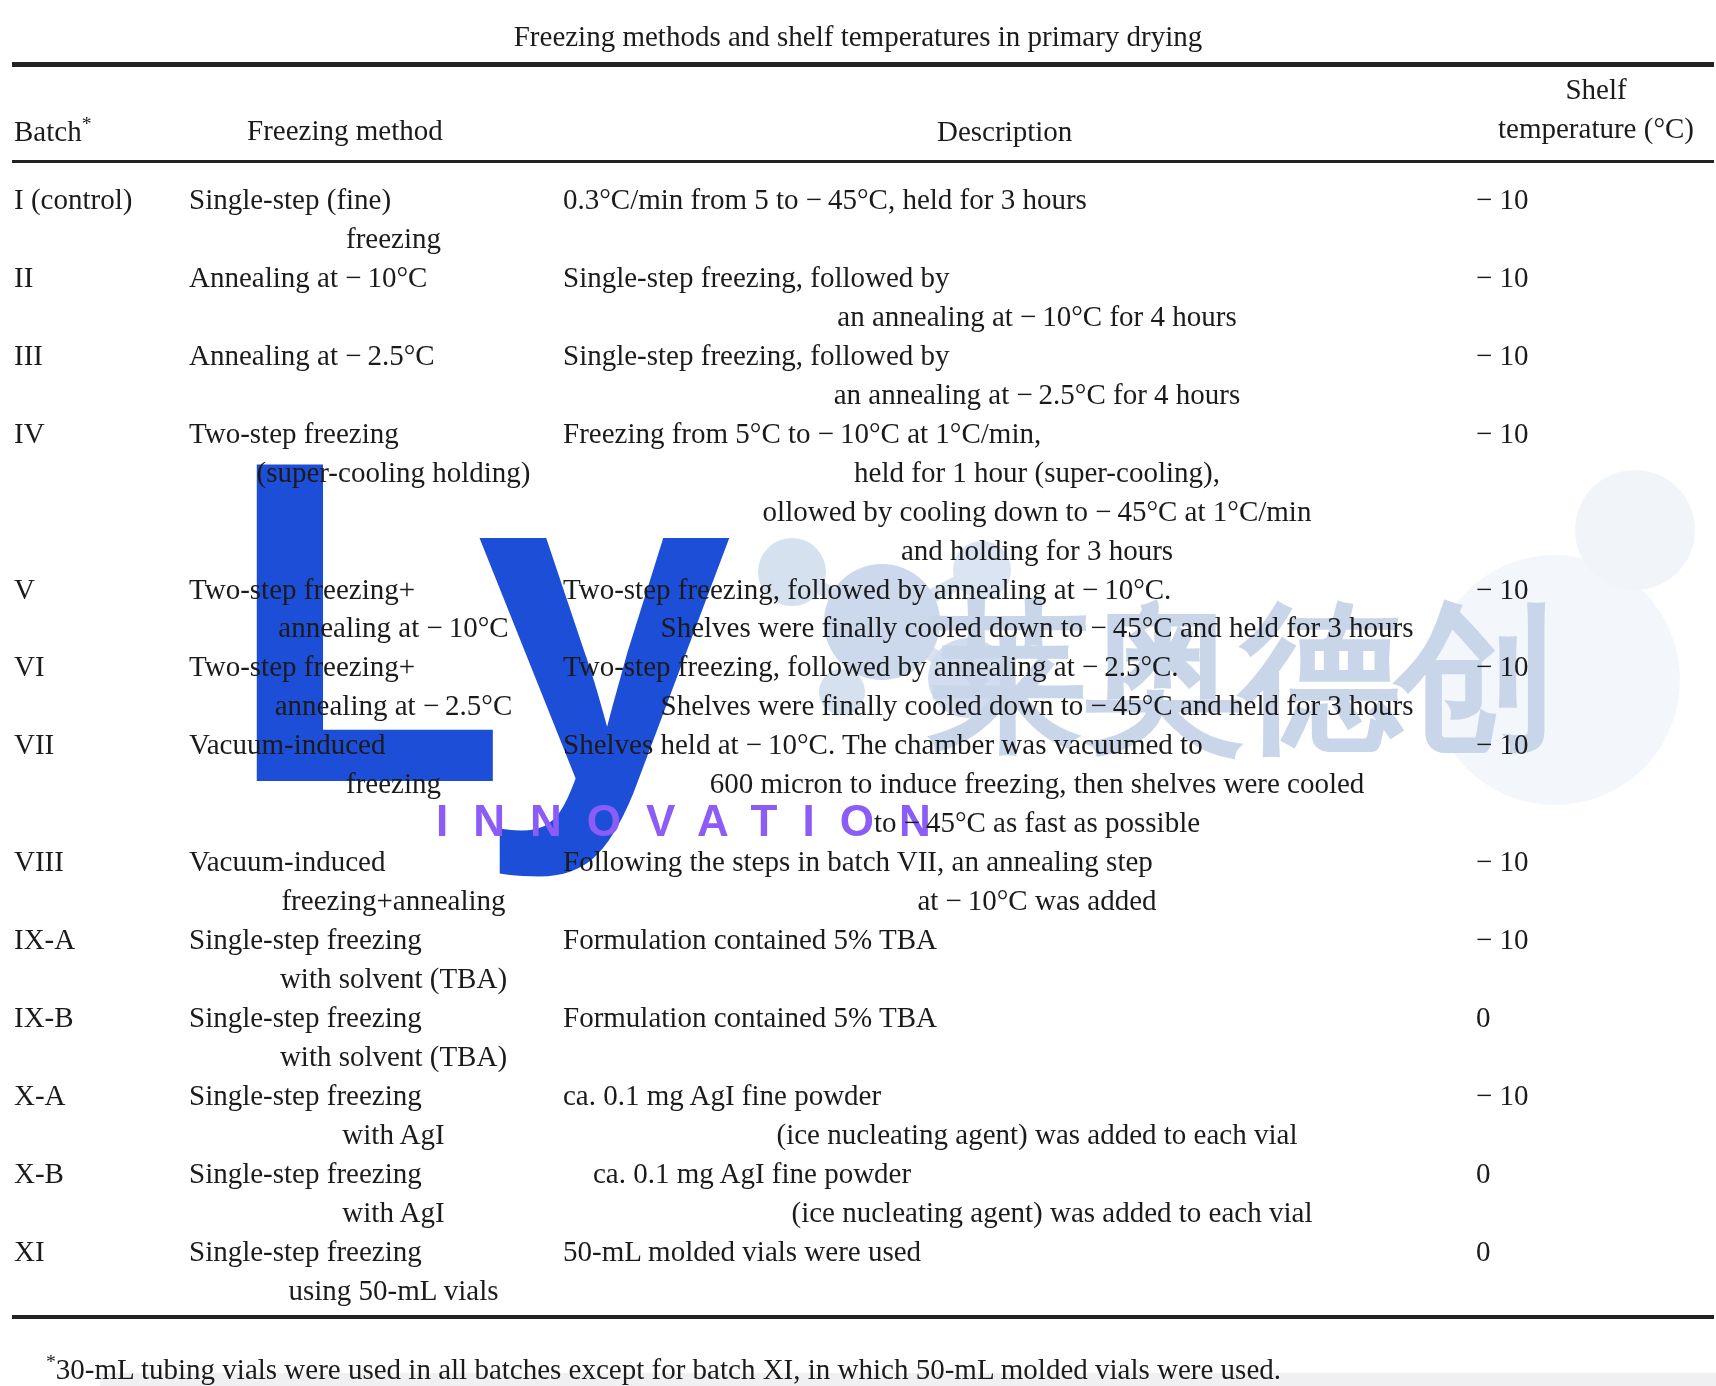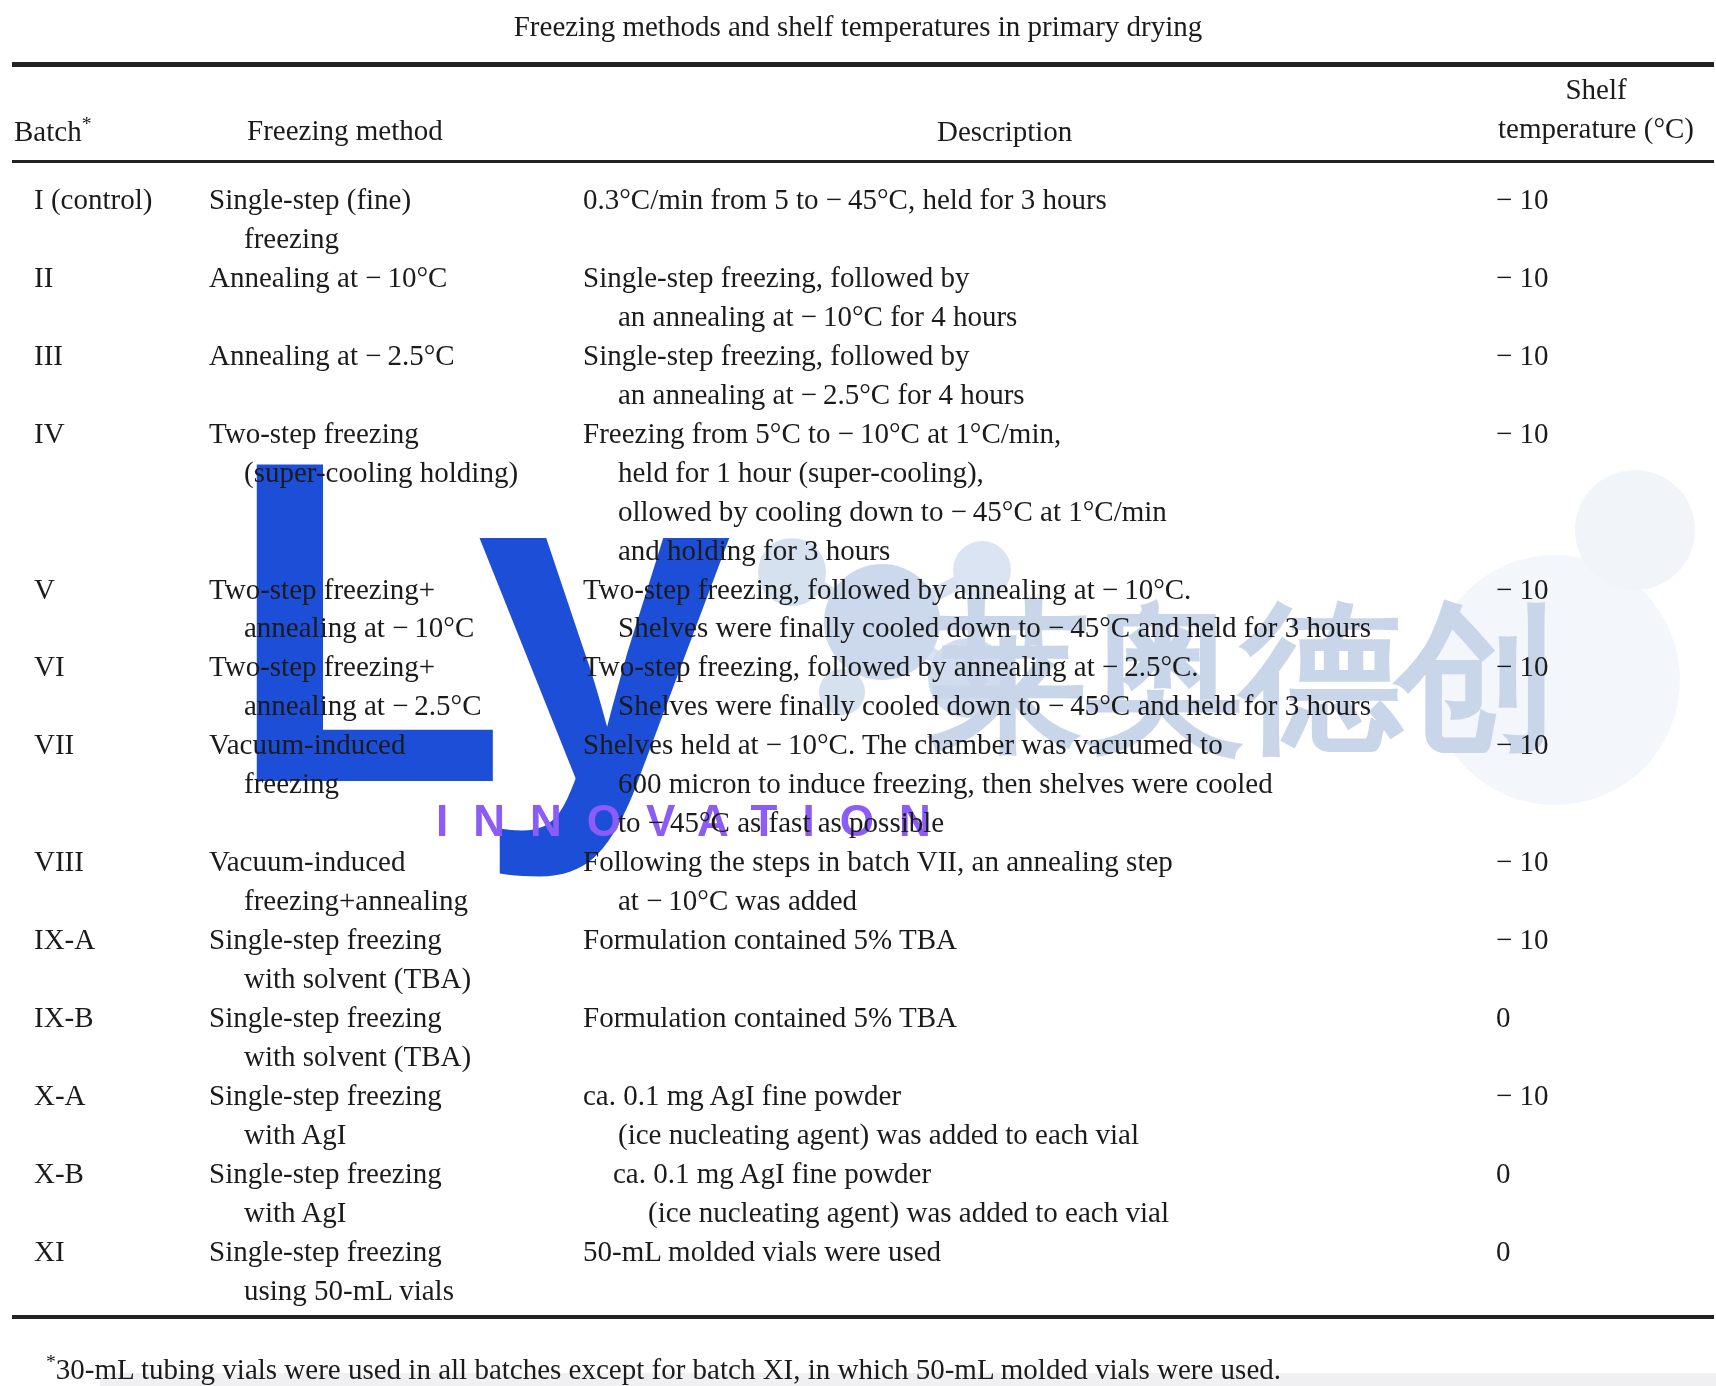--- a/index.html
+++ b/index.html
@@ -13,36 +13,36 @@
   }
   
   .wm{position:absolute;z-index:0;pointer-events:none;font-family:"Liberation Sans",sans-serif;}
   .wm-ly{left:226px;top:392px;font-size:460px;line-height:1;font-weight:bold;color:#1d4ed8;letter-spacing:-14px;}
   .wm-cn{left:928px;top:596px;font-size:162px;line-height:1;font-weight:bold;color:#c9d6ea;letter-spacing:-6px;}
   .wm-innov{left:436px;top:799px;font-size:44px;line-height:1;font-weight:bold;color:#8b5cf6;letter-spacing:25px;}
   .wm-bubble{border-radius:50%;}
   
   .content{position:absolute;inset:0;z-index:2;}
   .table-no{position:absolute;top:-31px;left:0;right:0;text-align:center;font-size:29px;line-height:36px;}
-  .caption{position:absolute;top:10px;left:0;right:0;text-align:center;font-size:29px;}
+  .caption{position:absolute;top:20px;left:0;right:0;text-align:center;font-size:29px;}
   .rule{position:absolute;left:12px;width:1702px;background:#222222;}
   .rule-top{top:62px;height:5px;}
   .rule-head{top:160px;height:3px;}
   .rule-bottom{top:1315px;height:4px;}
   .hdr{position:absolute;font-size:29px;line-height:39px;}
   .h-batch{left:14px;top:112px;}
   .h-method{left:247px;top:111px;}
   .h-desc{left:937px;top:112px;}
   .h-shelf{top:70px;width:232px;right:4px;text-align:center;}
   sup{font-size:68%;vertical-align:super;line-height:0;}
   
-  .tbody{position:absolute;left:0;top:180px;right:0;font-size:29px;padding-left:20px;}
+  .tbody{position:absolute;left:0;top:180px;right:0;font-size:29px;}
   .row{display:grid;grid-template-columns:175px 374px 913px 240px;padding-left:14px;}
   .line{line-height:38.95px;white-space:nowrap;}
-  .cont{padding-left:35px;}
+  .cont{padding-left:35px;text-align:center;}
   .indent-all .line{padding-left:30px;}
   .indent-all .line.cont{padding-left:65px;}
   .c-temp{text-align:left;padding-right:71px;}
   
   .footnote{position:absolute;left:46px;top:1330px;font-size:29px;line-height:39px;margin-top:20px;}
   .bottom-strip{position:absolute;left:100px;top:1373px;width:1616px;height:13px;background:#f0eff1;z-index:1;}
 </style>
 </head>
 <body>
 

